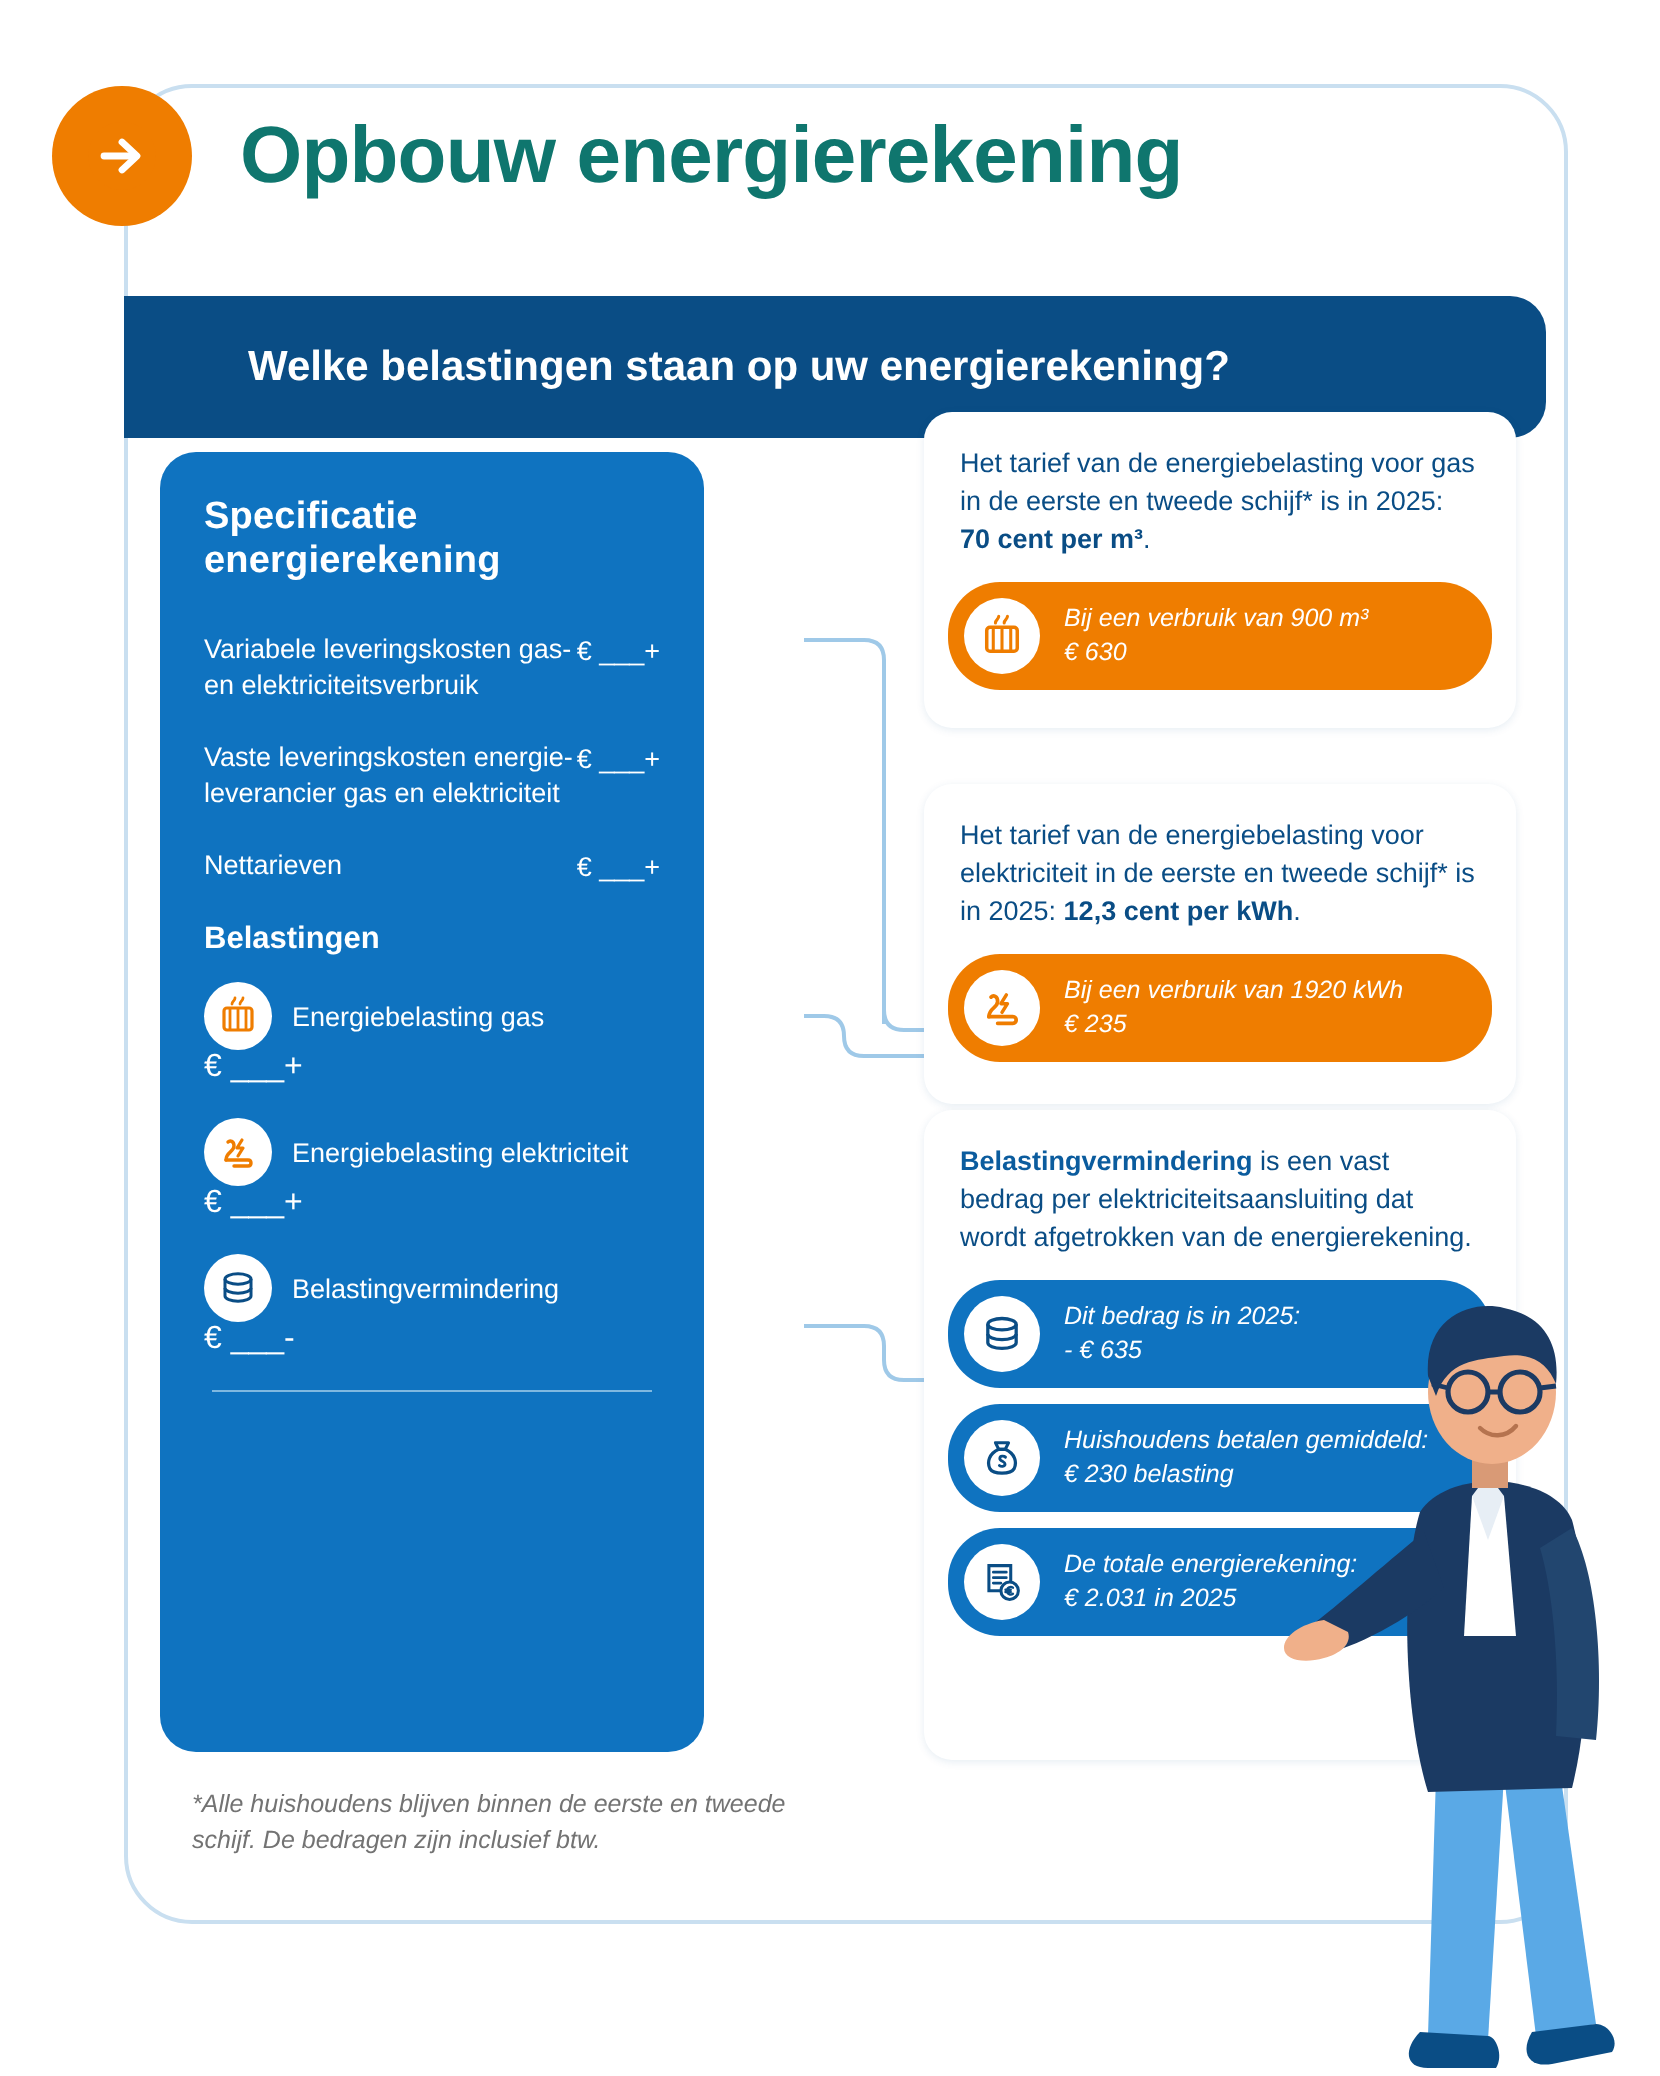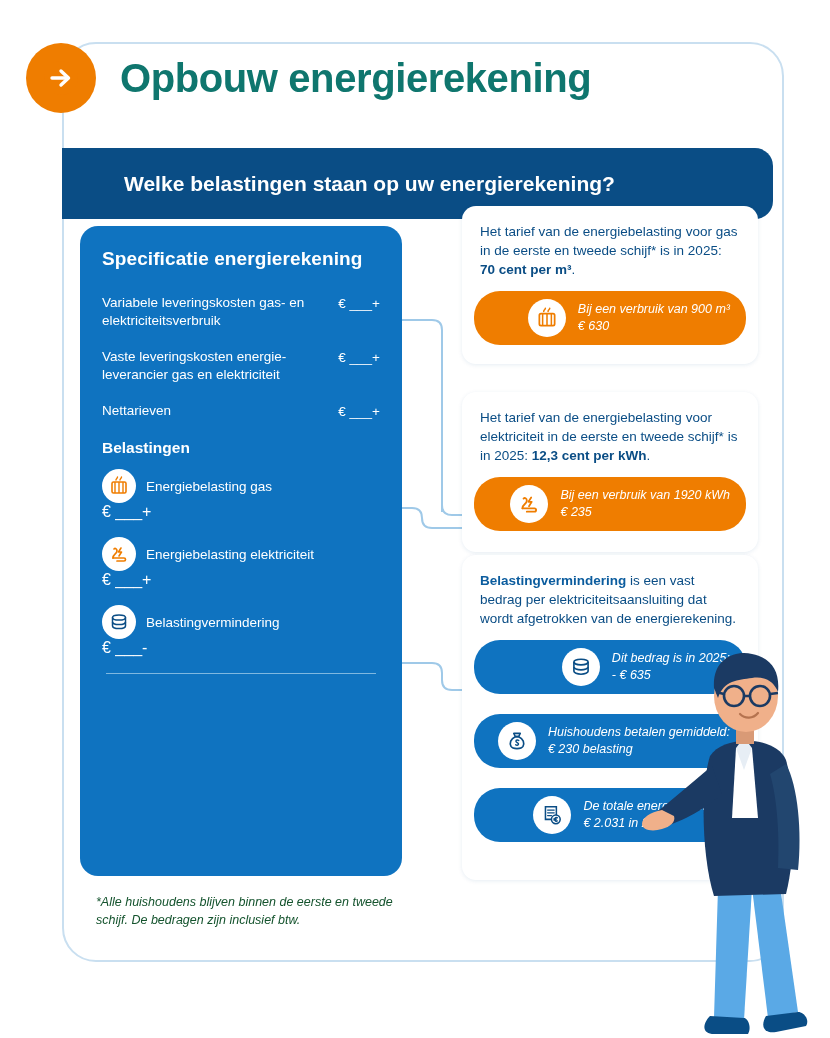--- a/index.html
+++ b/index.html
@@ -60,21 +60,21 @@
     color: #ffffff;
     font-size: 21px;
     font-weight: bold;
     padding-left: 62px;
   }
 
   
   .spec-card {
     position: absolute;
     left: 80px; top: 226px;
-    width: 322px; height: 650px;
+    width: 272px; height: 650px;
     background: #0f73c0;
     border-radius: 18px;
     color: #ffffff;
     padding: 22px 22px 0 22px;
   }
   .spec-title {
     font-size: 19px;
     font-weight: bold;
     margin-bottom: 24px;
     letter-spacing: .1px;
@@ -135,21 +135,21 @@
   }
 
   
   .footnote {
     position: absolute;
     left: 96px; top: 893px;
     width: 300px;
     font-size: 12.5px;
     font-style: italic;
     line-height: 18px;
-    color: #14532d;
+    color: #737373;
   }
 
   
   .panel {
     position: absolute;
     background: #ffffff;
     border-radius: 14px;
     box-shadow: 0 1px 4px rgba(10,77,133,0.10);
   }
   .panel-text {
@@ -160,26 +160,25 @@
   }
   .panel-text b { font-weight: bold; }
   .panel-text .bold-blue { font-weight: bold; color: #0b5c9e; }
 
   .pill {
     display: flex;
     align-items: center;
     gap: 12px;
     border-radius: 26px;
     padding: 8px 16px 8px 8px;
-    margin: 0 12px 20px 12px;
+    margin: 0 12px 8px 12px;
     color: #ffffff;
     font-size: 12.5px;
     font-style: italic;
     line-height: 17px;
-    justify-content: flex-end;
   }
   .pill.orange { background: #ef7d00; }
   .pill.blue   { background: #0f73c0; }
   .pill .circle-icon { width: 38px; height: 38px; flex: 0 0 38px; }
 
   .panel1 { left: 462px; top: 206px; width: 296px; height: 158px; }
   .panel2 { left: 462px; top: 392px; width: 296px; height: 160px; }
   .panel3 { left: 462px; top: 555px; width: 296px; height: 325px; }
 
   

